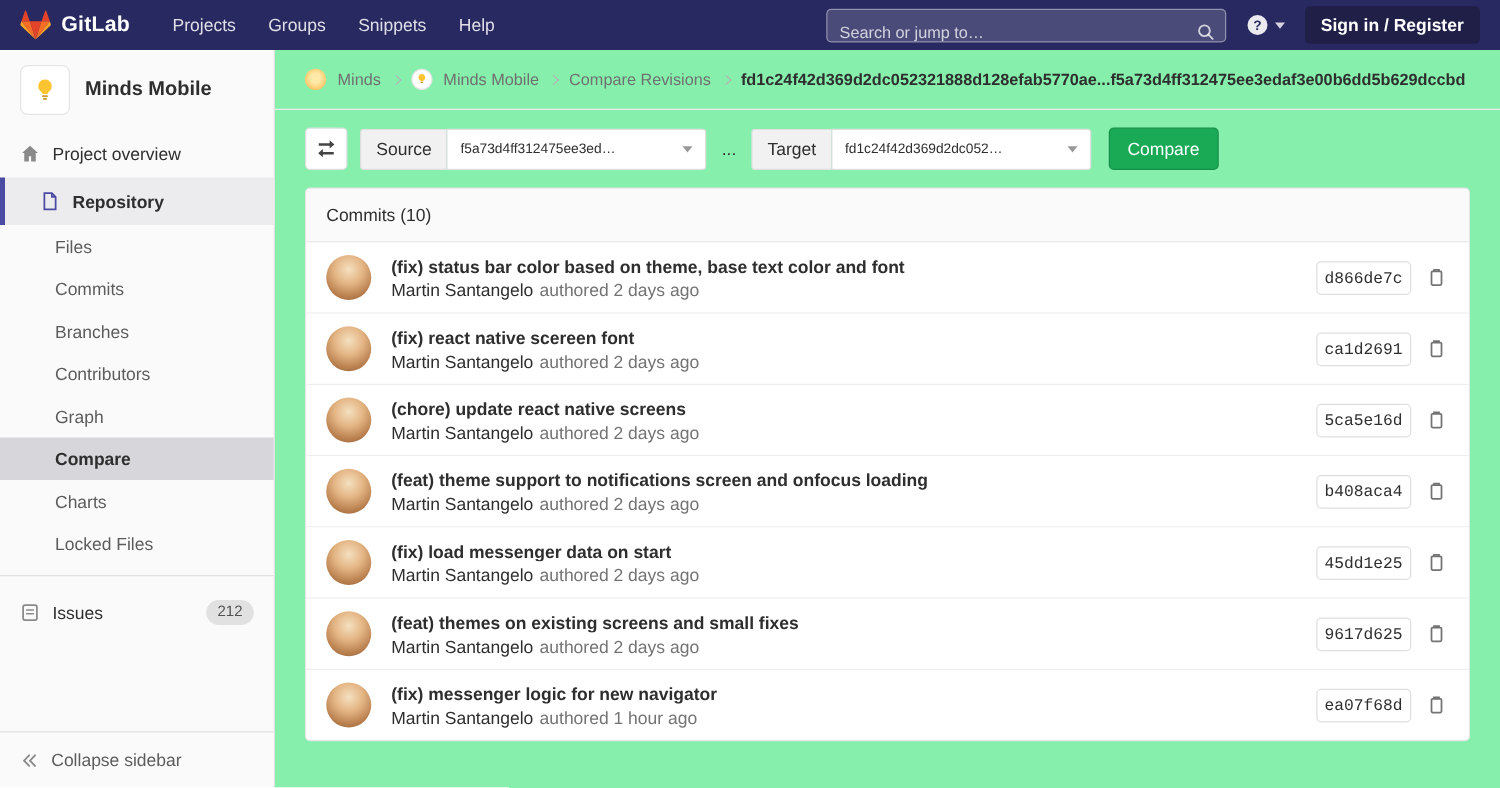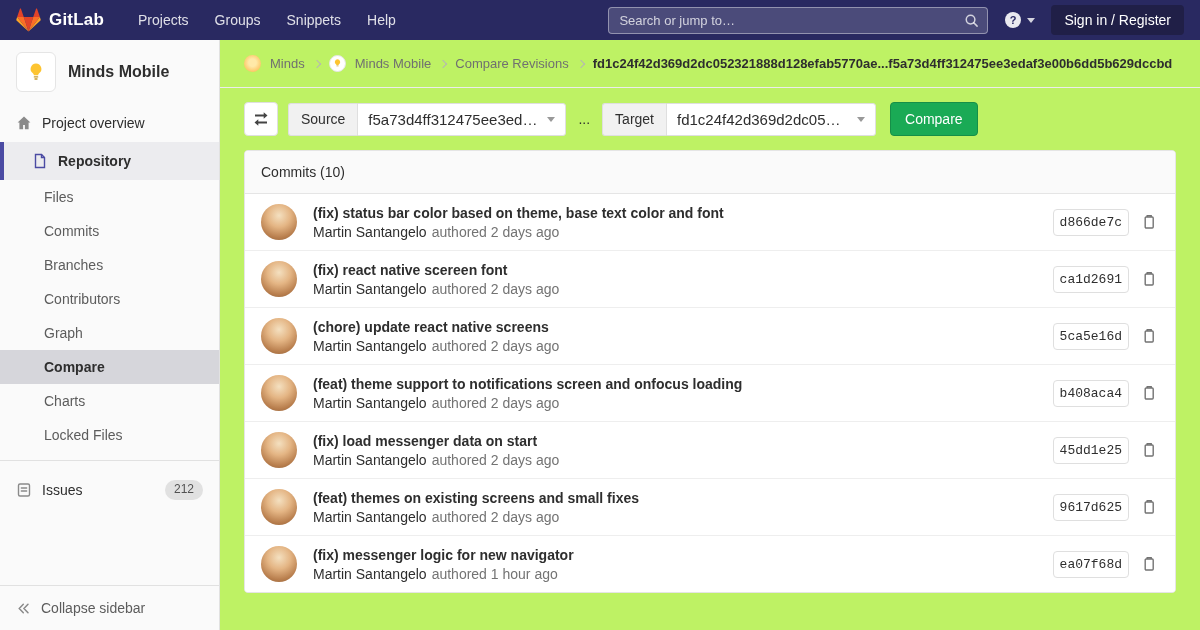--- a/index.html
+++ b/index.html
@@ -16,38 +16,38 @@
   .navbar {
     height: 40px; background: #292961; display: flex; align-items: center;
     padding: 0 16px; gap: 0;
   }
   .brand { display: flex; align-items: center; gap: 8px; }
   .brand-text { color: #fff; font-size: 17px; font-weight: 700; letter-spacing: .2px; }
   .nav-links { display: flex; gap: 26px; margin-left: 34px; }
   .nav-links a { color: rgba(255,255,255,.85); font-size: 14px; }
   .nav-right { margin-left: auto; display: flex; align-items: center; gap: 16px; }
   .searchbox {
-    width: 380px; height: 27px; background: rgba(255,255,255,.16);
+    width: 320px; height: 27px; background: rgba(255,255,255,.16);
     border: 1px solid rgba(255,255,255,.4); border-radius: 4px;
-    display: flex; align-items: center;
+    display: flex; align-items: flex-end;
   }
   .searchbox input {
     flex: 1; min-width: 0; background: transparent; border: none; outline: none;
     color: #fff; font-size: 13px; padding: 0 10px; font-family: inherit;
   }
   .searchbox input::placeholder { color: rgba(255,255,255,.75); }
   .search-ic { color: rgba(255,255,255,.75); margin-right: 8px; display: flex; }
   .help-menu { display: flex; align-items: center; gap: 5px; }
   .caret-down-light {
     width: 0; height: 0; border-left: 4px solid transparent;
     border-right: 4px solid transparent; border-top: 5px solid rgba(255,255,255,.8);
   }
   .signin {
     background: #201f47; border: none; border-radius: 4px; color: #fff;
-    font-size: 14px; font-weight: 400; padding: 7px 13px; white-space: nowrap;
+    font-size: 14px; font-weight: 700; padding: 7px 13px; white-space: nowrap;
   }
 
   
   .layout { display: flex; height: 590px; }
 
   
   .sidebar {
     width: 220px; flex-shrink: 0; background: #fafafa;
     border-right: 1px solid #e1e1e1; position: relative;
   }
@@ -78,21 +78,21 @@
   }
   .collapse-btn {
     position: absolute; bottom: 0; left: 0; right: 0; display: flex;
     align-items: center; gap: 10px; padding: 14px 16px;
     border-top: 1px solid #e1e1e1; color: #5c5c5c; font-size: 14px;
     background: #fafafa; cursor: pointer;
   }
   .collapse-btn .ic { color: #8a8a8a; display: flex; }
 
   
-  .content { flex: 1; display: flex; flex-direction: column; overflow: hidden; background: #bef264; }
+  .content { flex: 1; display: flex; flex-direction: column; overflow: hidden; background: #86efac; }
   .breadcrumbs {
     display: flex; align-items: center; gap: 9px; padding: 0 24px; height: 48px;
     border-bottom: 1px solid #ececec; font-size: 13px; color: #707070; flex-shrink: 0;
   }
   .crumb { color: #707070; white-space: nowrap; }
   .crumb-current { color: #2e2e2e; font-weight: 700; white-space: nowrap; }
   .crumb-sep {
     width: 6px; height: 6px; border-right: 1.5px solid #b5b5b5;
     border-top: 1.5px solid #b5b5b5; transform: rotate(45deg); flex-shrink: 0;
   }
@@ -112,21 +112,21 @@
   }
   .input-group { display: flex; align-items: stretch; }
   .addon {
     display: flex; align-items: center; background: #f1f1f1; border: 1px solid #dfdfdf;
     border-right: none; border-radius: 3px 0 0 3px; padding: 0 12px; font-size: 14px;
     color: #2e2e2e; height: 33px;
   }
   .dropdown {
     display: flex; align-items: center; justify-content: space-between; gap: 10px;
     min-width: 208px; border: 1px solid #dfdfdf; background: #fff;
-    border-radius: 0 3px 3px 0; padding: 0 10px; font-size: 15px; color: #2e2e2e;
+    border-radius: 0 3px 3px 0; padding: 0 10px; font-size: 11px; color: #2e2e2e;
     height: 33px;
   }
   .dd-text { white-space: nowrap; overflow: hidden; text-overflow: ellipsis; max-width: 170px; }
   .caret-down {
     width: 0; height: 0; border-left: 4px solid transparent;
     border-right: 4px solid transparent; border-top: 5px solid #999; flex-shrink: 0;
   }
   .dots { color: #2e2e2e; margin: 0 2px; }
   .btn-compare {
     background: #1aaa55; color: #fff; border: 1px solid #168f48; border-radius: 4px;

